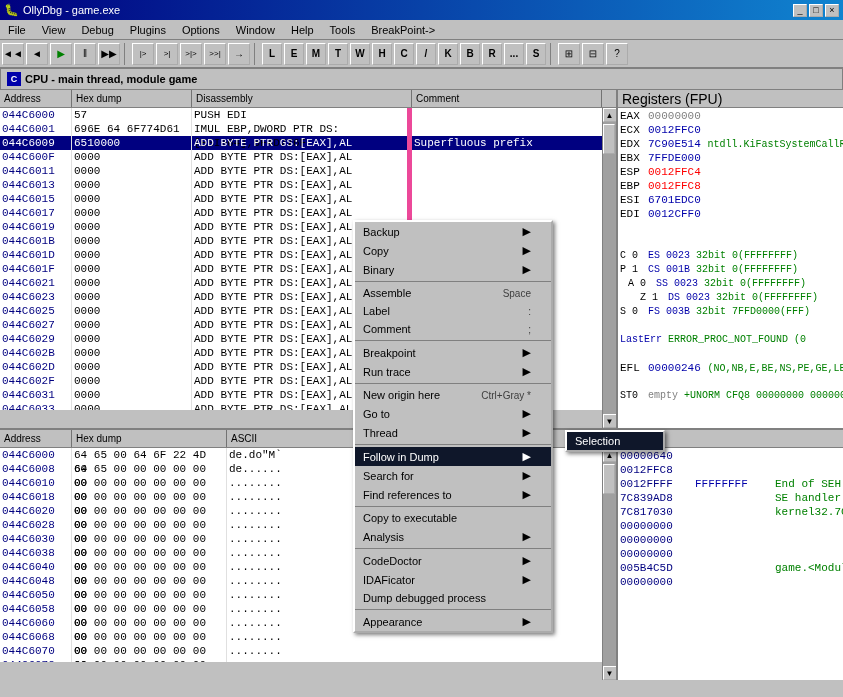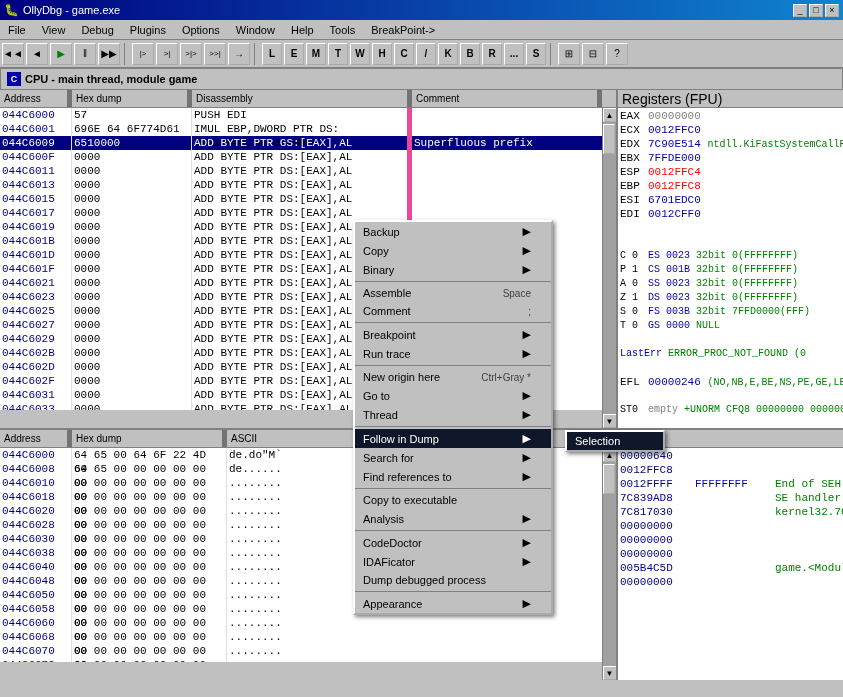--- a/index.html
+++ b/index.html
@@ -134,21 +134,21 @@
     
     .col-header {
       background: #c0c0c0;
       border-bottom: 1px solid #808080;
       display: flex;
       height: 18px;
       align-items: center;
     }
     .col-h {
       padding: 0 4px;
-      border-right: 5px solid #737373;
+      border-right: 1px solid #737373;
       height: 100%;
       display: flex;
       align-items: center;
       font-family: Arial;
       font-size: 10px;
     }
 
     #disasm-rows {
       background: #ffffff;
       overflow: hidden;
@@ -540,24 +540,23 @@
       <div class="reg-line"><span class="reg-name">EDX</span><span class="reg-val">7C90E514</span> <span class="reg-extra">ntdll.KiFastSystemCallR</span></div>
       <div class="reg-line"><span class="reg-name">EBX</span><span class="reg-val">7FFDE000</span></div>
       <div class="reg-line"><span class="reg-name">ESP</span><span class="reg-val highlight">0012FFC4</span></div>
       <div class="reg-line"><span class="reg-name">EBP</span><span class="reg-val highlight">0012FFC8</span></div>
       <div class="reg-line"><span class="reg-name">ESI</span><span class="reg-val">6701EDC0</span></div>
       <div class="reg-line"><span class="reg-name">EDI</span><span class="reg-val">0012CFF0</span></div>
       <div class="reg-line">&nbsp;</div>
       <div class="reg-line">&nbsp;</div>
       <div class="reg-line" style="font-size:10px;"><span style="color:#000;display:inline-block;width:28px;">C 0</span><span style="color:#0000aa;">ES 0023</span> <span class="reg-extra">32bit 0(FFFFFFFF)</span></div>
       <div class="reg-line" style="font-size:10px;"><span style="color:#000;display:inline-block;width:28px;">P 1</span><span style="color:#0000aa;">CS 001B</span> <span class="reg-extra">32bit 0(FFFFFFFF)</span></div>
-      <div class="reg-line" style="font-size:10px;"><span style="color:#000;display:inline-block;width:28px;">A 0</span><span style="color:#0000aa;">SS 0023</span> <span class="reg-extra">32bit 0(FFFFFFFF)</span></div>
-      <div class="reg-line" style="font-size:10px;"><span style="color:#000;display:inline-block;width:28px;">Z 1</span><span style="color:#0000aa;">DS 0023</span> <span class="reg-extra">32bit 0(FFFFFFFF)</span></div>
+      <div class="reg-line" style="font-size:10px;margin-left:8px;"><span style="color:#000;display:inline-block;width:28px;">A 0</span><span style="color:#0000aa;">SS 0023</span> <span class="reg-extra">32bit 0(FFFFFFFF)</span></div>
+      <div class="reg-line" style="font-size:10px;margin-left:20px;"><span style="color:#000;display:inline-block;width:28px;">Z 1</span><span style="color:#0000aa;">DS 0023</span> <span class="reg-extra">32bit 0(FFFFFFFF)</span></div>
       <div class="reg-line" style="font-size:10px;"><span style="color:#000;display:inline-block;width:28px;">S 0</span><span style="color:#0000aa;">FS 003B</span> <span class="reg-extra">32bit 7FFD0000(FFF)</span></div>
-      <div class="reg-line" style="font-size:10px;"><span style="color:#000;display:inline-block;width:28px;">T 0</span><span style="color:#0000aa;">GS 0000</span> <span class="reg-extra">NULL</span></div>
       <div class="reg-line">&nbsp;</div>
       <div class="reg-line" style="font-size:10px;"><span style="color:#0000aa;">LastErr</span> <span class="reg-extra">ERROR_PROC_NOT_FOUND (0</span></div>
       <div class="reg-line">&nbsp;</div>
       <div class="reg-line"><span class="reg-name">EFL</span><span class="reg-val">00000246</span> <span class="reg-extra">(NO,NB,E,BE,NS,PE,GE,LE</span></div>
       <div class="reg-line">&nbsp;</div>
       <div class="reg-line" style="font-size:10px;"><span style="display:inline-block;width:28px;">ST0</span><span style="color:#808080;">empty</span> <span class="reg-extra">+UNORM CFQ8 00000000 00000000</span></div>
 
     </div>
   </div>
 
@@ -571,20 +570,24 @@
         <span class="ctx-arrow">▶</span>
       </div>
     <div class="ctx-item">
         <span>Binary</span>
         <span class="ctx-arrow">▶</span>
       </div>
     <div class="ctx-sep"></div>
     <div class="ctx-item">
         <span>Assemble</span>
         <span class="ctx-shortcut">Space</span>
+      </div>
+    <div class="ctx-item">
+        <span>Label</span>
+        <span class="ctx-shortcut">:</span>
       </div>
     <div class="ctx-item">
         <span>Comment</span>
         <span class="ctx-shortcut">;</span>
       </div>
     <div class="ctx-sep"></div>
     <div class="ctx-item">
         <span>Breakpoint</span>
         <span class="ctx-arrow">▶</span>
       </div>

